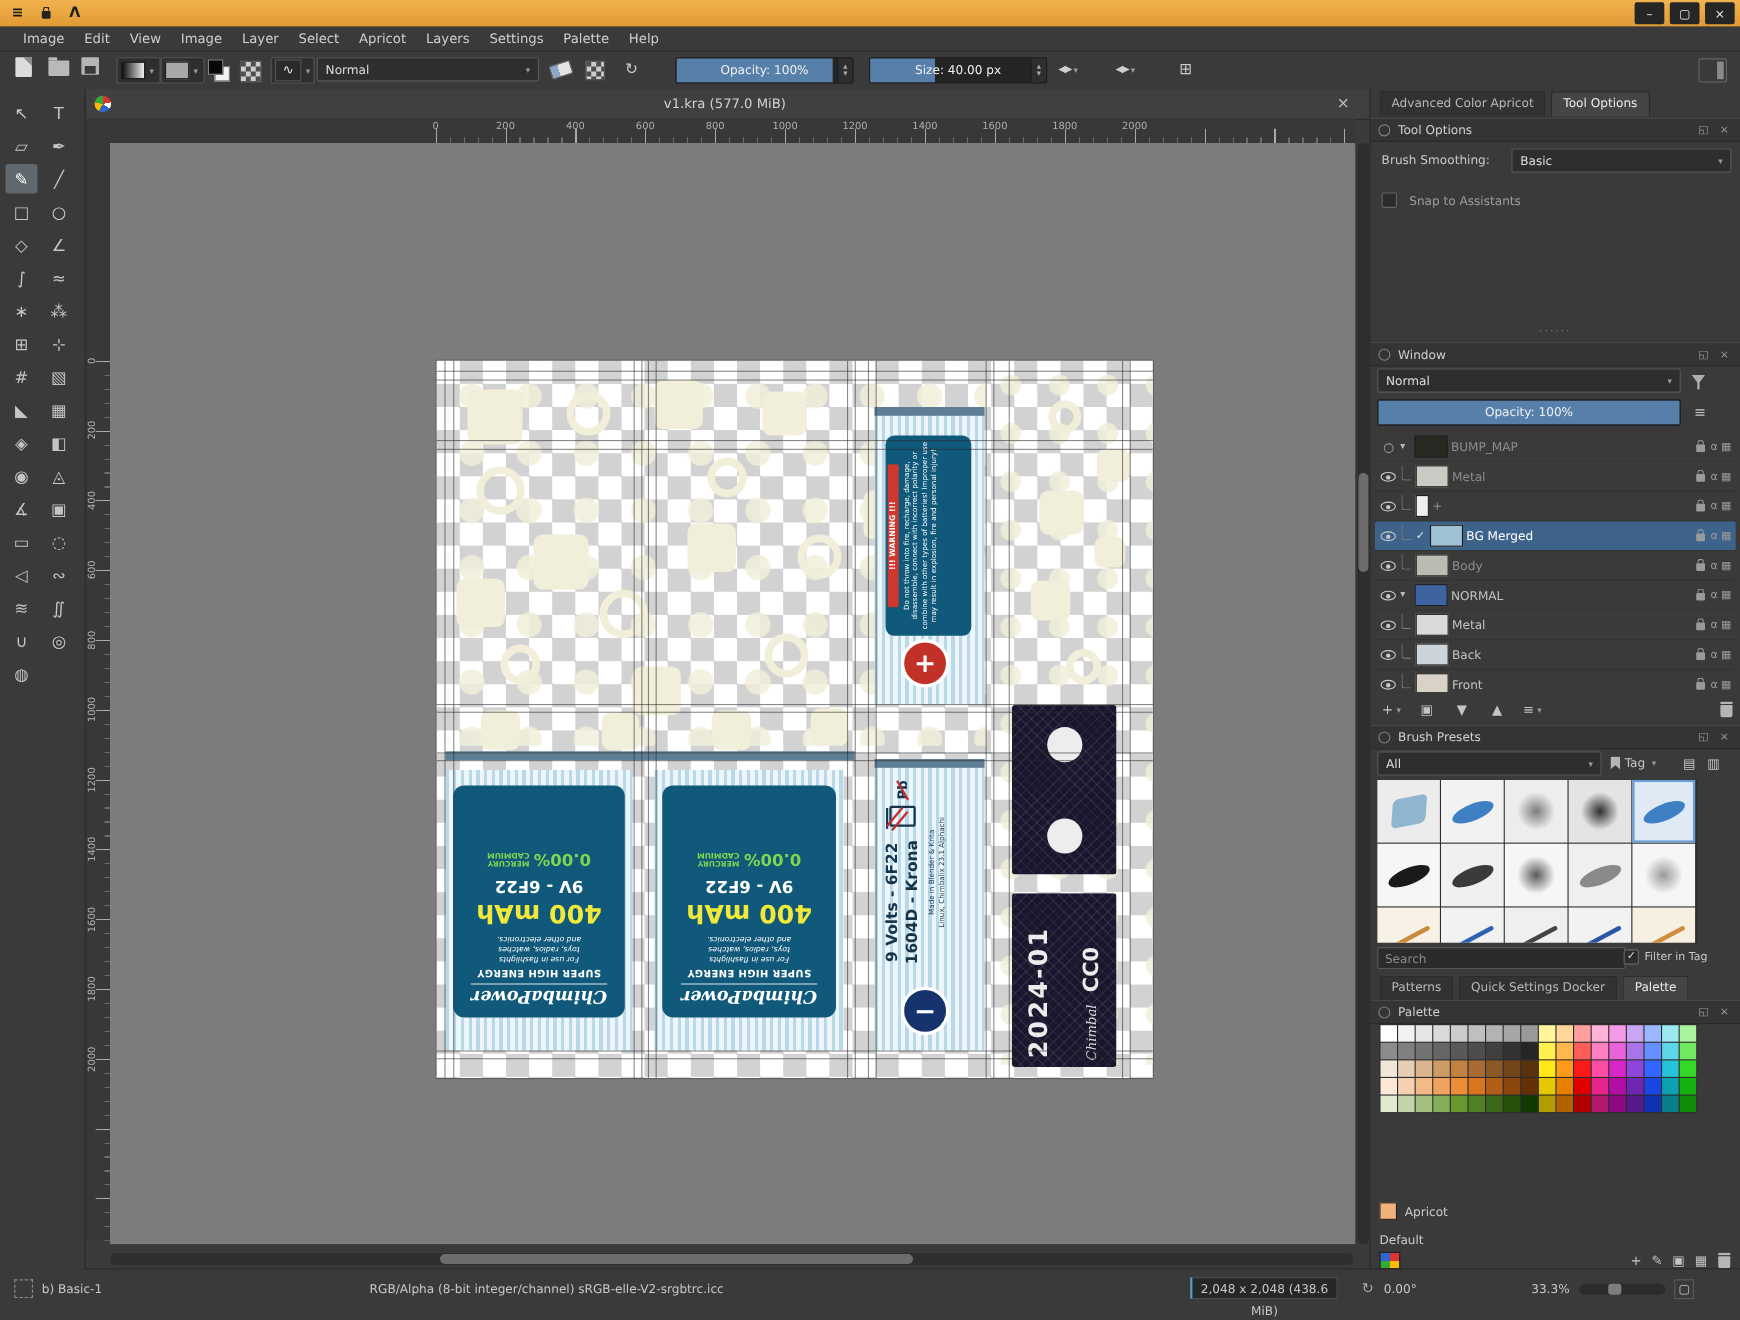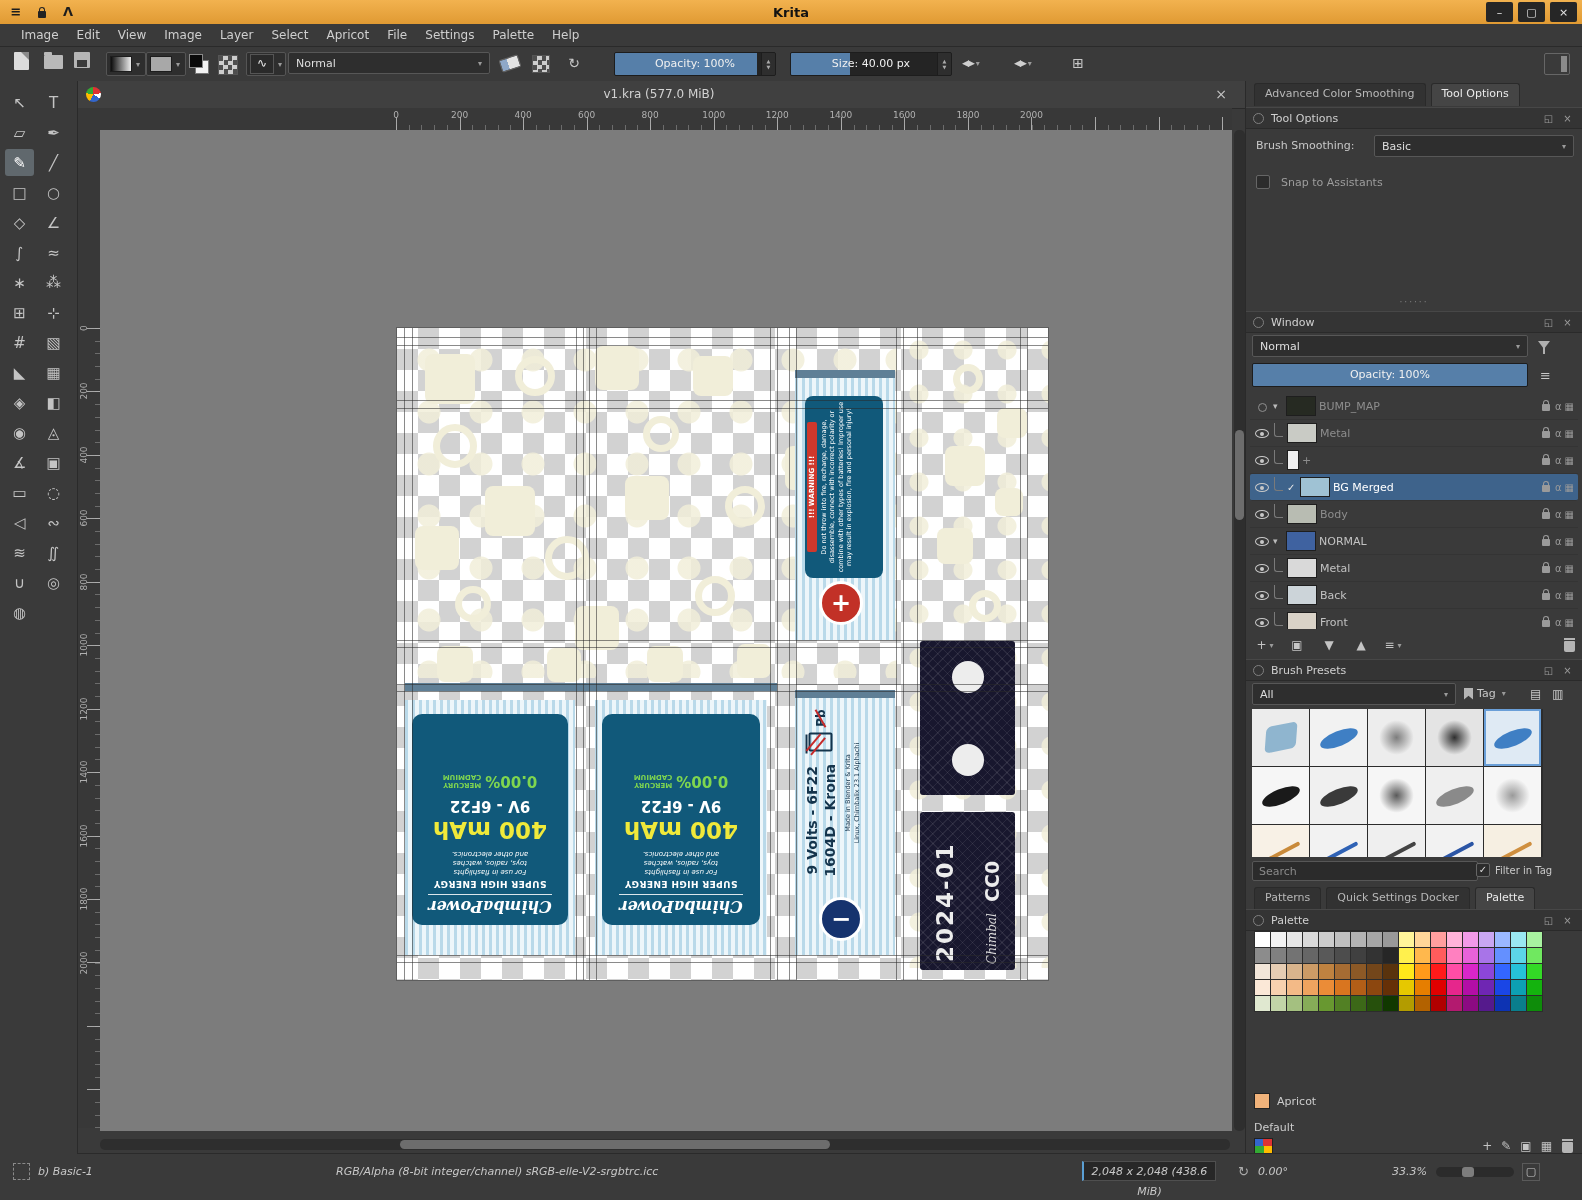--- a/index.html
+++ b/index.html
@@ -243,53 +243,52 @@
   .apricot-row{left:8px;top:1012px;display:flex;align-items:center;gap:7px;font-size:11px;color:#cdcdcd;}
   .apricot-sw{width:14px;height:14px;border:1px solid #222;}
   .default-row{left:8px;top:1040px;font-size:11px;color:#cdcdcd;}
   .pal-bottom{left:8px;right:8px;top:1057px;height:16px;display:flex;align-items:center;}
   .minipal{width:17px;height:14px;background:conic-gradient(#d33 0 25%,#fb0 25% 50%,#3a3 50% 75%,#36c 75%);
     border:1px solid #222;}
   .pal-ico{color:#c4c4c4;font-size:12px;margin-left:9px;}
 
   
   .statusbar{position:absolute;left:0;right:0;bottom:0;height:46px;background:#3a3a3a;border-top:1px solid #2a2a2a;}
-  .statusbar > div{position:absolute;font-size:11px;color:#c8c8c8;font-style:italic;}
+  .statusbar > div{position:absolute;font-size:11px;color:#c8c8c8;}
   .sb-ico{left:13px;top:9px;width:15px;height:15px;border:1px dashed #8a8a8a;}
   .sb-dim{left:1082px;top:7px;width:134px;height:20px;background:#272727;border:1px solid #4f4f4f;
     border-left:2px solid #5a9fd4;text-align:center;line-height:20px;color:#e0e0e0;box-sizing:border-box;}
   .sb-slider{left:1436px;top:13px;width:78px;height:10px;background:#2b2b2b;border-radius:5px;}
   .sb-slider .thumb{position:absolute;left:26px;top:0;width:12px;height:10px;background:#7d7d7d;border-radius:3px;}
   .sb-btn{left:1522px;top:9px;width:16px;height:16px;border:1px solid #5a5a5a;color:#aaa;
     font-size:9px;text-align:center;line-height:15px;}
 </style>
 </head>
 <body>
 
 <div class="titlebar">
   <span class="tb-ico">≡</span>
   <span class="tb-ico"><span class="minilock"></span></span>
   <span class="tb-ico">Λ</span>
-  <div class="tb-title">Krita</div>
   <div class="winbtns">
     <div class="winbtn">–</div>
     <div class="winbtn">▢</div>
     <div class="winbtn">×</div>
   </div>
 </div>
 
 <div class="menubar" id="menubar">
     <div class="menu-item">Image</div>
     <div class="menu-item">Edit</div>
     <div class="menu-item">View</div>
     <div class="menu-item">Image</div>
     <div class="menu-item">Layer</div>
     <div class="menu-item">Select</div>
     <div class="menu-item">Apricot</div>
-    <div class="menu-item">File</div>
+    <div class="menu-item">Layers</div>
     <div class="menu-item">Settings</div>
     <div class="menu-item">Palette</div>
     <div class="menu-item">Help</div>
   </div>
 
 <div class="toolbar">
   <div style="left:14px">
       <div class="ic-page"></div>
     </div>
   <div style="left:44px">
@@ -584,21 +583,21 @@
   <div class="scroll-v">
       <div class="thumb"></div>
     </div>
   <div class="scroll-h">
       <div class="thumb"></div>
     </div>
 </div>
 
 <div class="rightpanel">
   <div class="ptabs" id="top-tabs">
-      <div class="ptab">Advanced Color Smoothing</div>
+      <div class="ptab">Advanced Color Apricot</div>
       <div class="ptab active">Tool Options</div>
     </div>
 
   <div class="dhead" style="top:26px">
     <span class="dot"></span>
     <span>Tool Options</span>
     <span class="sp"></span>
     <span class="hico">◱</span>
     <span class="hico">×</span>
   </div>

